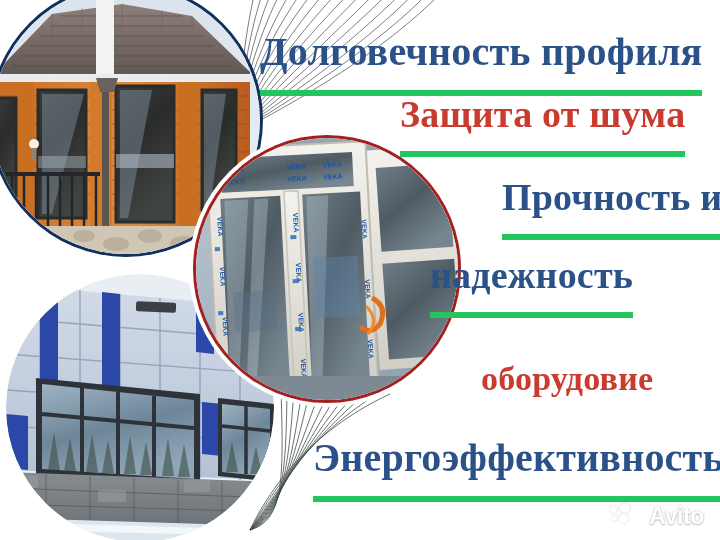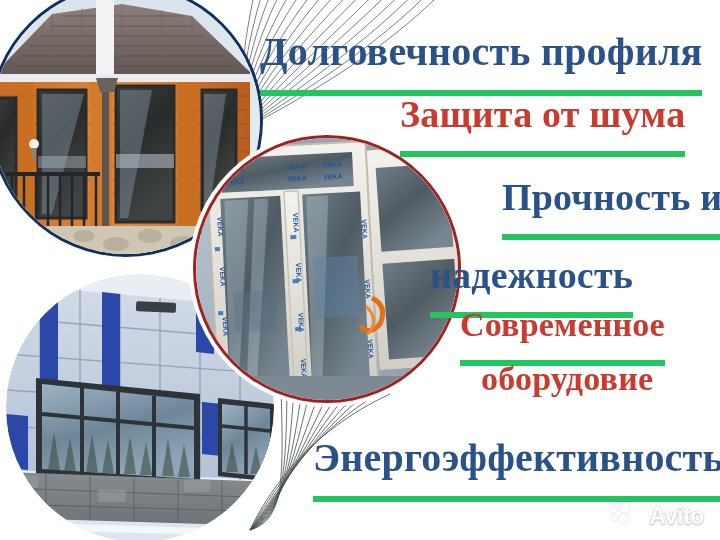--- a/index.html
+++ b/index.html
@@ -469,23 +469,20 @@
     </div>
 
     <div class="line u navy" id="l3">
       <span class="txt">Прочность и</span>
     </div>
 
     <div class="line u navy" id="l4">
       <span class="txt">надежность</span>
     </div>
 
-    <div class="line u red" id="l5">
-      <span class="txt">Современное</span>
-    </div>
 
     <div class="line red" id="l6">
       <span class="txt">оборудовие</span>
     </div>
 
     <div class="line u navy" id="l7">
       <span class="txt">Энергоэффективность</span>
     </div>
 
   </div>

